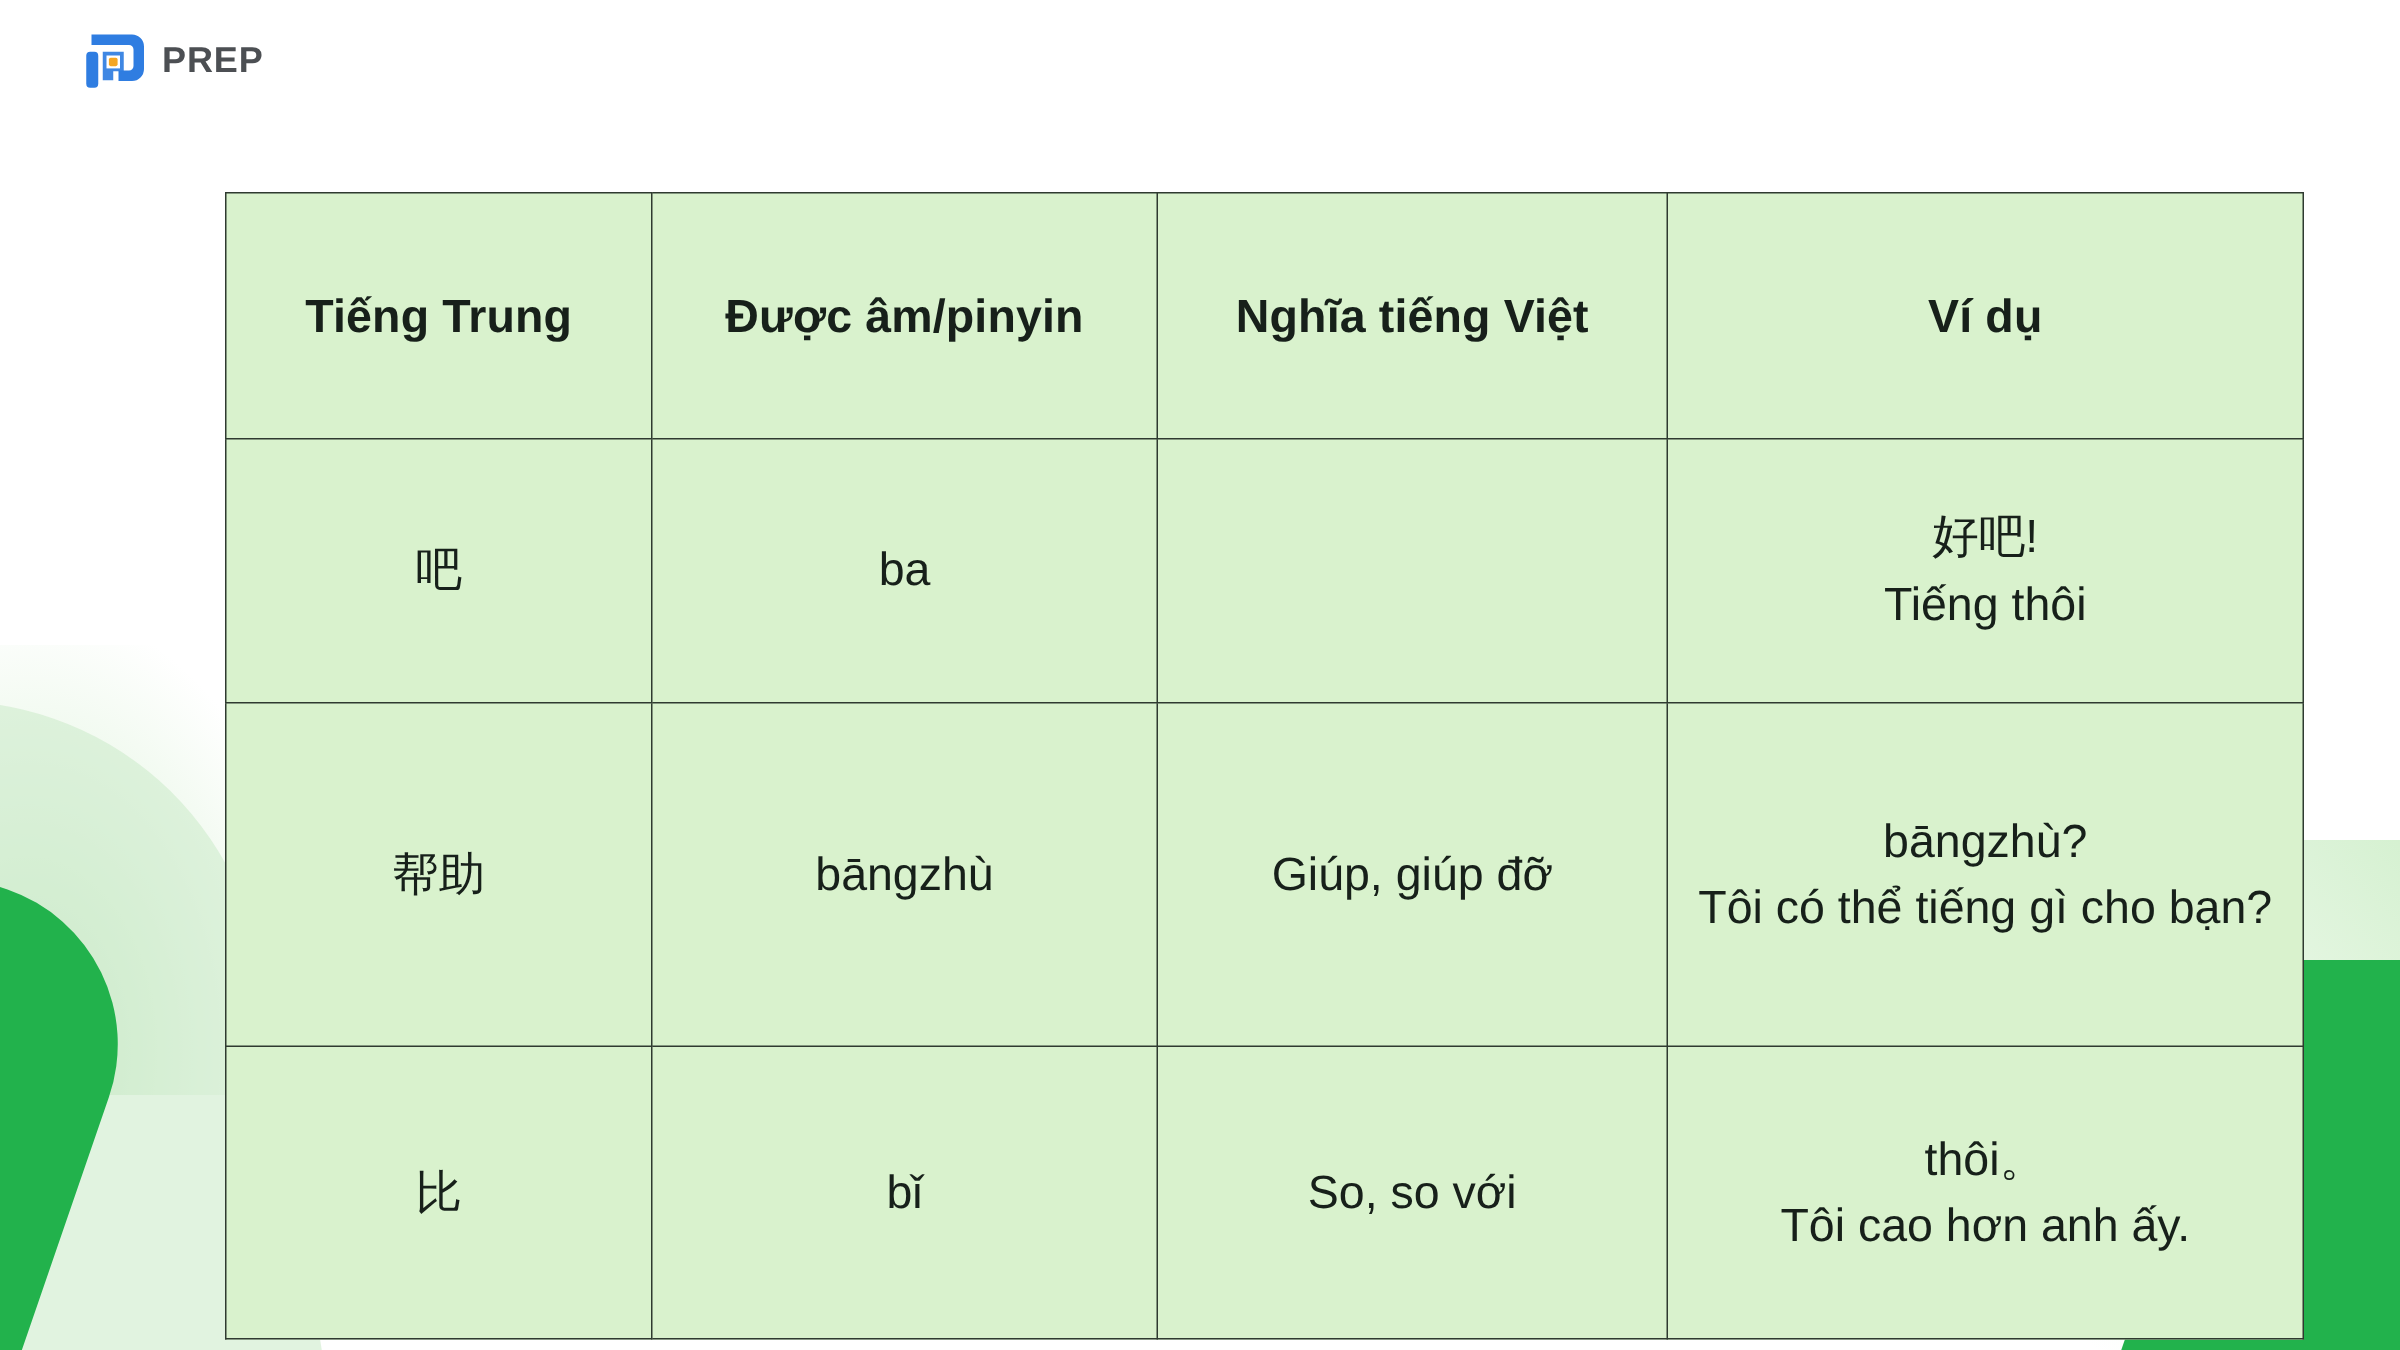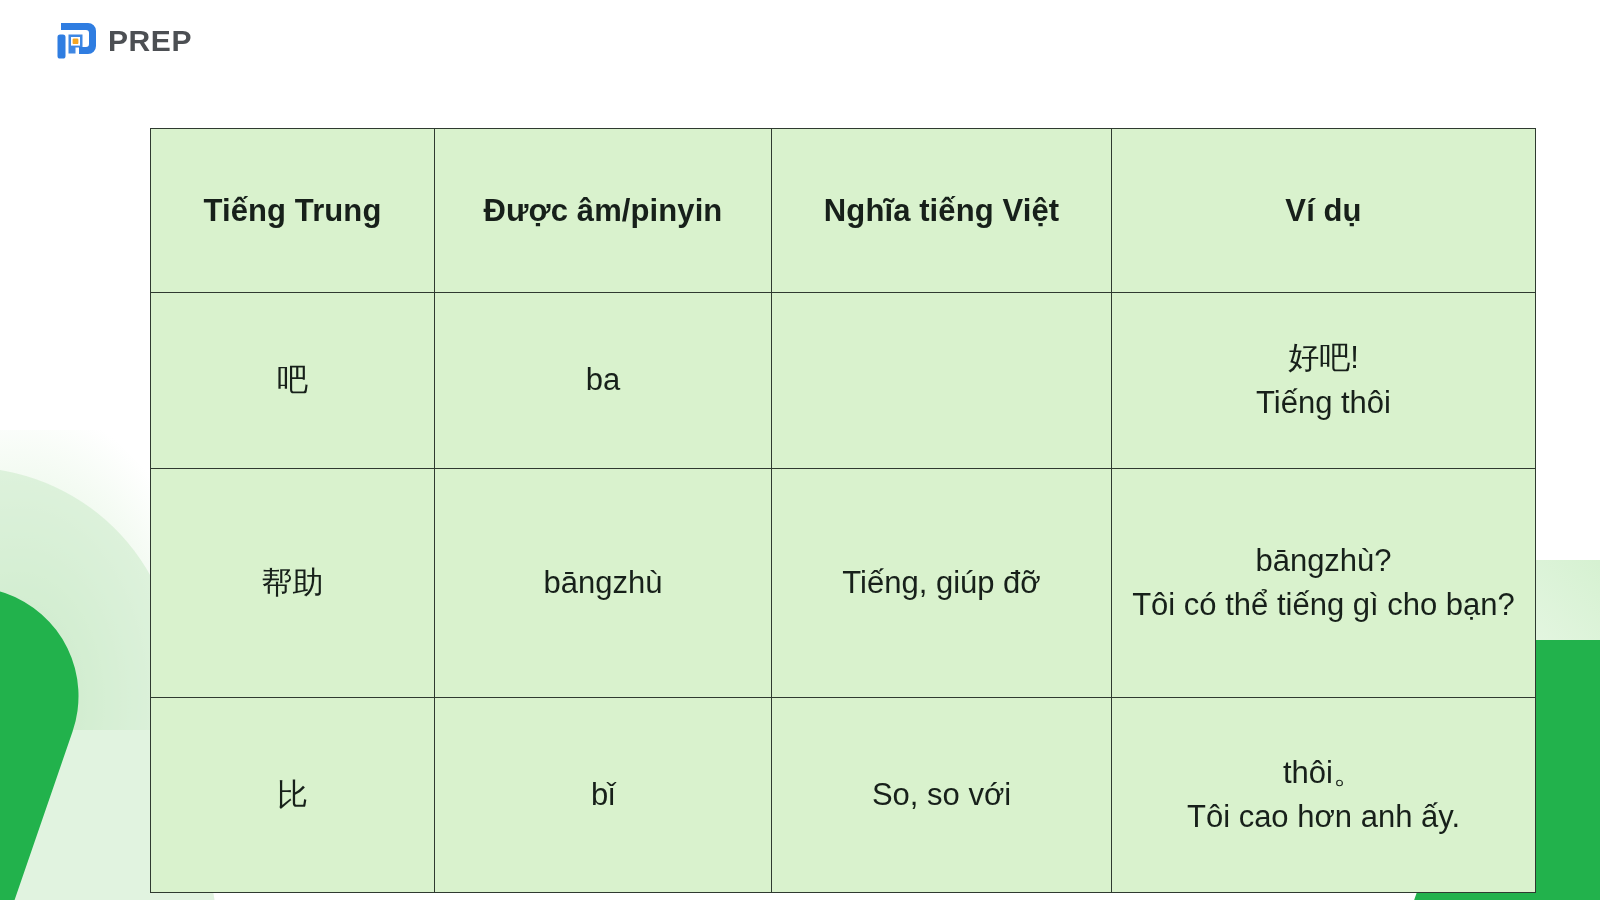--- a/index.html
+++ b/index.html
@@ -100,21 +100,21 @@
     position: absolute;
     left: 55px;
     top: 20px;
     display: flex;
     align-items: center;
     gap: 9px;
   }
   .logo-mark { width: 44px; height: 42px; display: block; }
   .logo-text {
     font-family: "Liberation Sans", sans-serif;
-    font-size: 30px;
+    font-size: 24px;
     font-weight: 700;
     letter-spacing: .6px;
     color: #4c4f53;
     line-height: 1;
   }
 
   
   .table-wrap {
     position: absolute;
     left: 121px;
@@ -215,21 +215,21 @@
           <td>ba</td>
           <td></td>
           <td class="cell-lines">
             <span class="cn">好吧!</span>
             <span>Tiếng thôi</span>
           </td>
         </tr>
         <tr class="r-bz">
           <td class="cn">帮助</td>
           <td>bāngzhù</td>
-          <td>Tiếng, giúp đỡ</td>
+          <td>Giúp, giúp đỡ</td>
           <td class="cell-lines">
             <span class="cn">bāngzhù?</span>
             <span>Tôi có thể tiếng gì cho bạn?</span>
           </td>
         </tr>
         <tr class="r-bi">
           <td class="cn">比</td>
           <td>bǐ</td>
           <td>So, so với</td>
           <td class="cell-lines">

